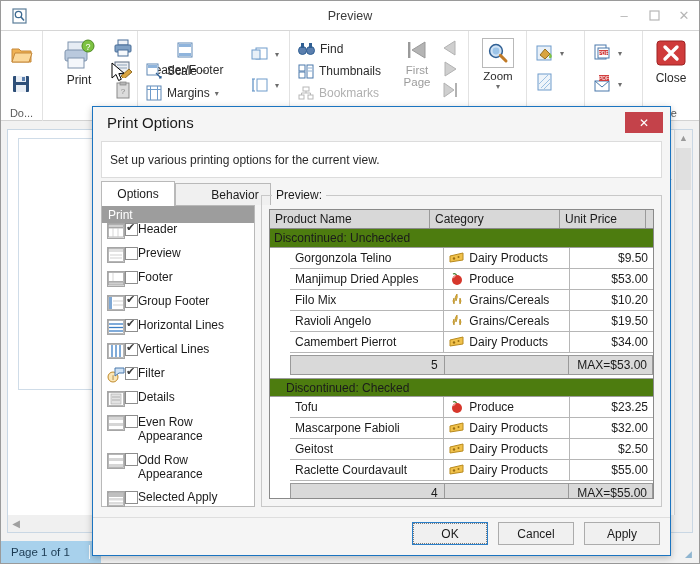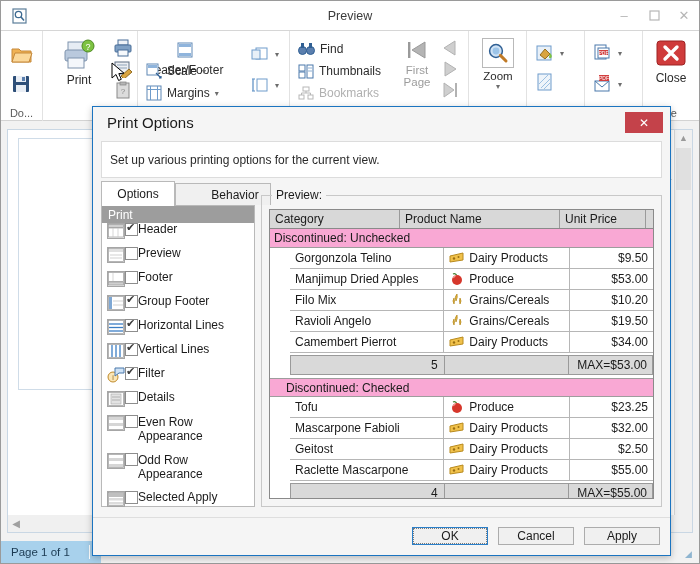--- a/index.html
+++ b/index.html
@@ -236,21 +236,21 @@
   .c {
     font-size: 12px; color: #1b1b1b; display: flex; align-items: center;
     padding-left: 5px; box-sizing: border-box; overflow: hidden;
     white-space: nowrap;
   }
   .c.name { width: 160px; }
   .c.cat  { width: 130px; }
   .c.price{ width: 86px; justify-content: flex-end; padding-right: 5px; }
   .grouprow {
     height: 19px; display: flex; align-items: center; padding-left: 4px;
-    font-size: 12px; color: #1b1b1b; background: #f9a8d4;
+    font-size: 12px; color: #1b1b1b; background: #4d7c0f;
     border-bottom: 1px solid #9d9d9d; box-sizing: border-box;
   }
   .datarow {
     display: flex; height: 21px; margin-left: 20px;
     border-bottom: 1px solid #b6b6b6; box-sizing: border-box;
     background: #ffffff;
     justify-content: flex-end;
   }
   .datarow .c { border-right: 1px solid #b6b6b6; }
   .datarow .c.price { border-right: none; }
@@ -263,21 +263,21 @@
   .footrow .c.price { border-right: none; }
   .footrow .c.cnt { justify-content: flex-end; padding-right: 6px; }
   .catico { width: 16px; height: 14px; margin-right: 4px; flex: 0 0 16px; }
 
   
   .dlg-buttons {
     position: absolute; right: 10px; bottom: 10px;
     display: flex; gap: 10px;
   }
   .dbtn {
-    width: 76px; height: 18px; font-size: 12px; color: #1b1b1b;
+    width: 76px; height: 23px; font-size: 12px; color: #1b1b1b;
     background: #f0f0f0; border: 1px solid #acacac;
     display: flex; align-items: center; justify-content: center;
     box-sizing: border-box;
   }
   .dbtn.default {
     border: 1px solid #2a7fc9; background: #f0f0f0;
   }
   .dbtn.default .inner {
     width: 100%; height: 100%; display: flex; align-items: center;
     justify-content: center; border: 1px dotted #7a7a7a;
@@ -785,22 +785,22 @@
         <span class="chk-label">Selected Apply</span>
       </div>
     </div>
 
     <div class="prevbox">
       <div class="prevbox-legend">Preview:</div>
 
       <div class="prevtable">
 
         <div class="ptr head">
+          <div class="c name">Product Name</div>
           <div class="c cat">Category</div>
-          <div class="c name">Product Name</div>
           <div class="c price" style="justify-content:flex-start; padding-left:5px;">Unit Price</div>
         </div>
 
         <div class="grouprow">Discontinued: Unchecked</div>
 
         <div class="datarow">
           <div class="c name">Gorgonzola Telino</div>
           <div class="c cat">
             <span class="catico">
                 <svg width="16" height="14" viewBox="0 0 16 14">
@@ -921,21 +921,21 @@
                   <circle cx="5" cy="7.5" r="1.2" fill="#9a6f12"></circle>
                   <circle cx="9.5" cy="6" r="1" fill="#9a6f12"></circle>
                 </svg>
               </span>
             <span>Dairy Products</span>
           </div>
           <div class="c price">$2.50</div>
         </div>
 
         <div class="datarow">
-          <div class="c name">Raclette Mascarpone</div>
+          <div class="c name">Raclette Courdavault</div>
           <div class="c cat">
             <span class="catico">
                 <svg width="16" height="14" viewBox="0 0 16 14">
                   <path d="M1 11 L1 5 L14 2 L14 9 Z" fill="#f0c14b" stroke="#b88a1e" stroke-width="1"></path>
                   <circle cx="5" cy="7.5" r="1.2" fill="#9a6f12"></circle>
                   <circle cx="9.5" cy="6" r="1" fill="#9a6f12"></circle>
                 </svg>
               </span>
             <span>Dairy Products</span>
           </div>

